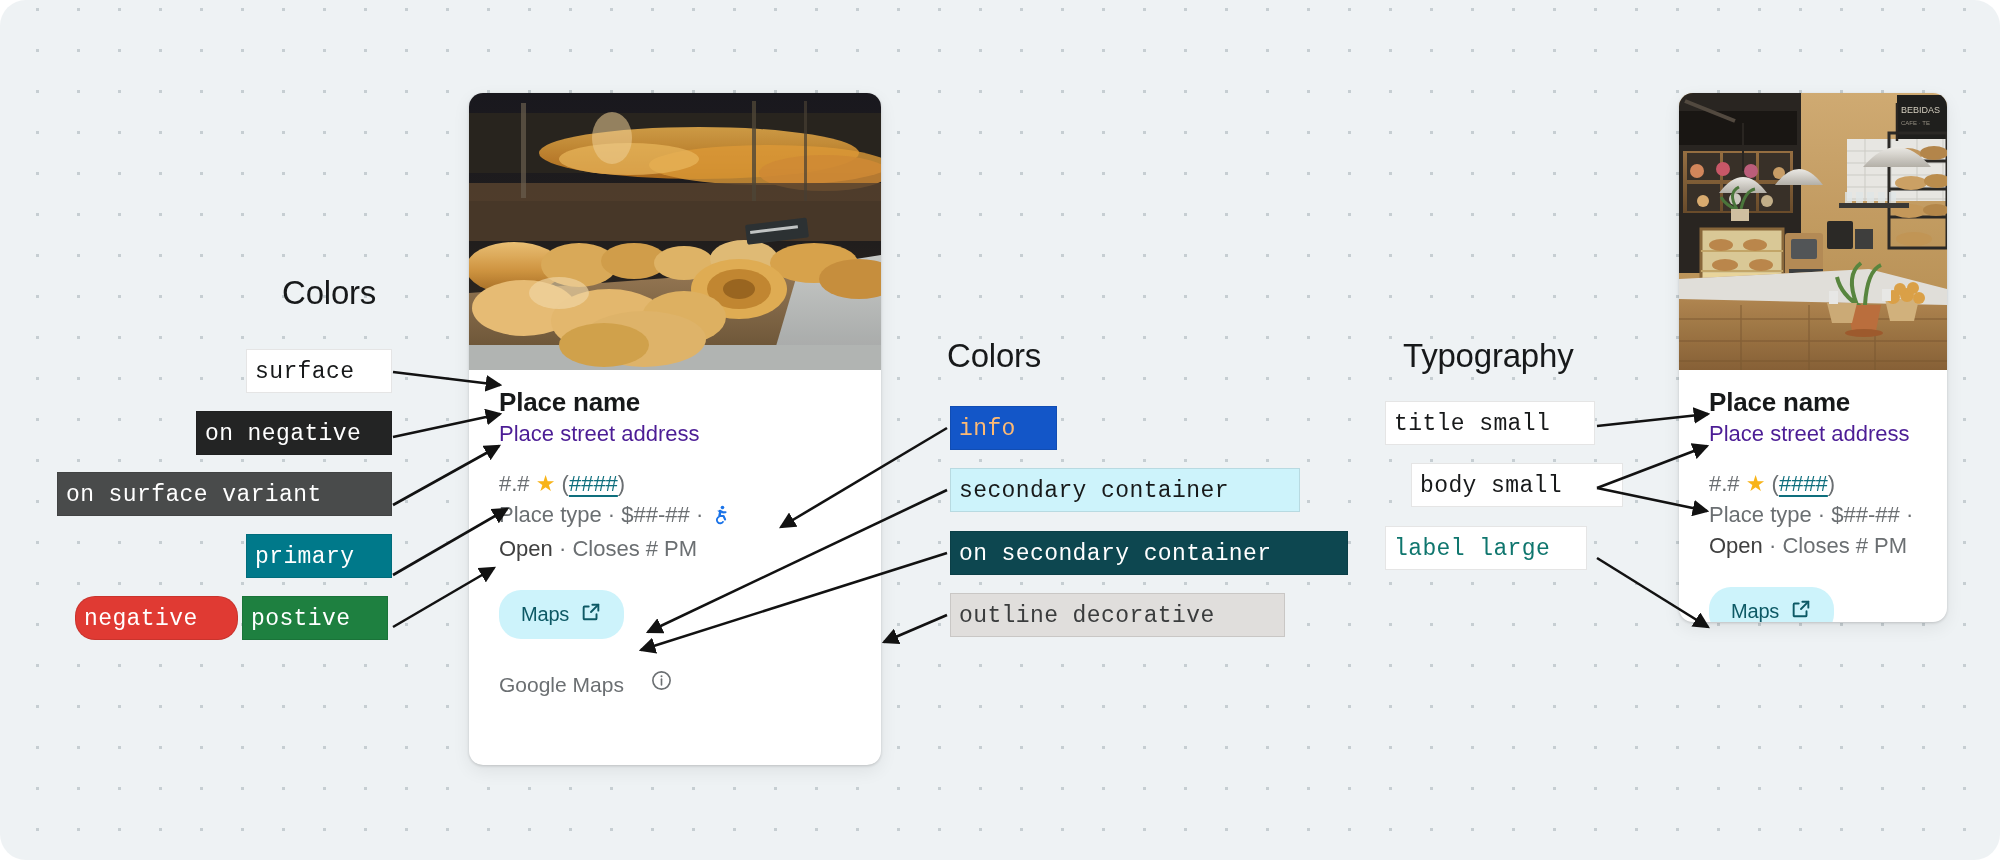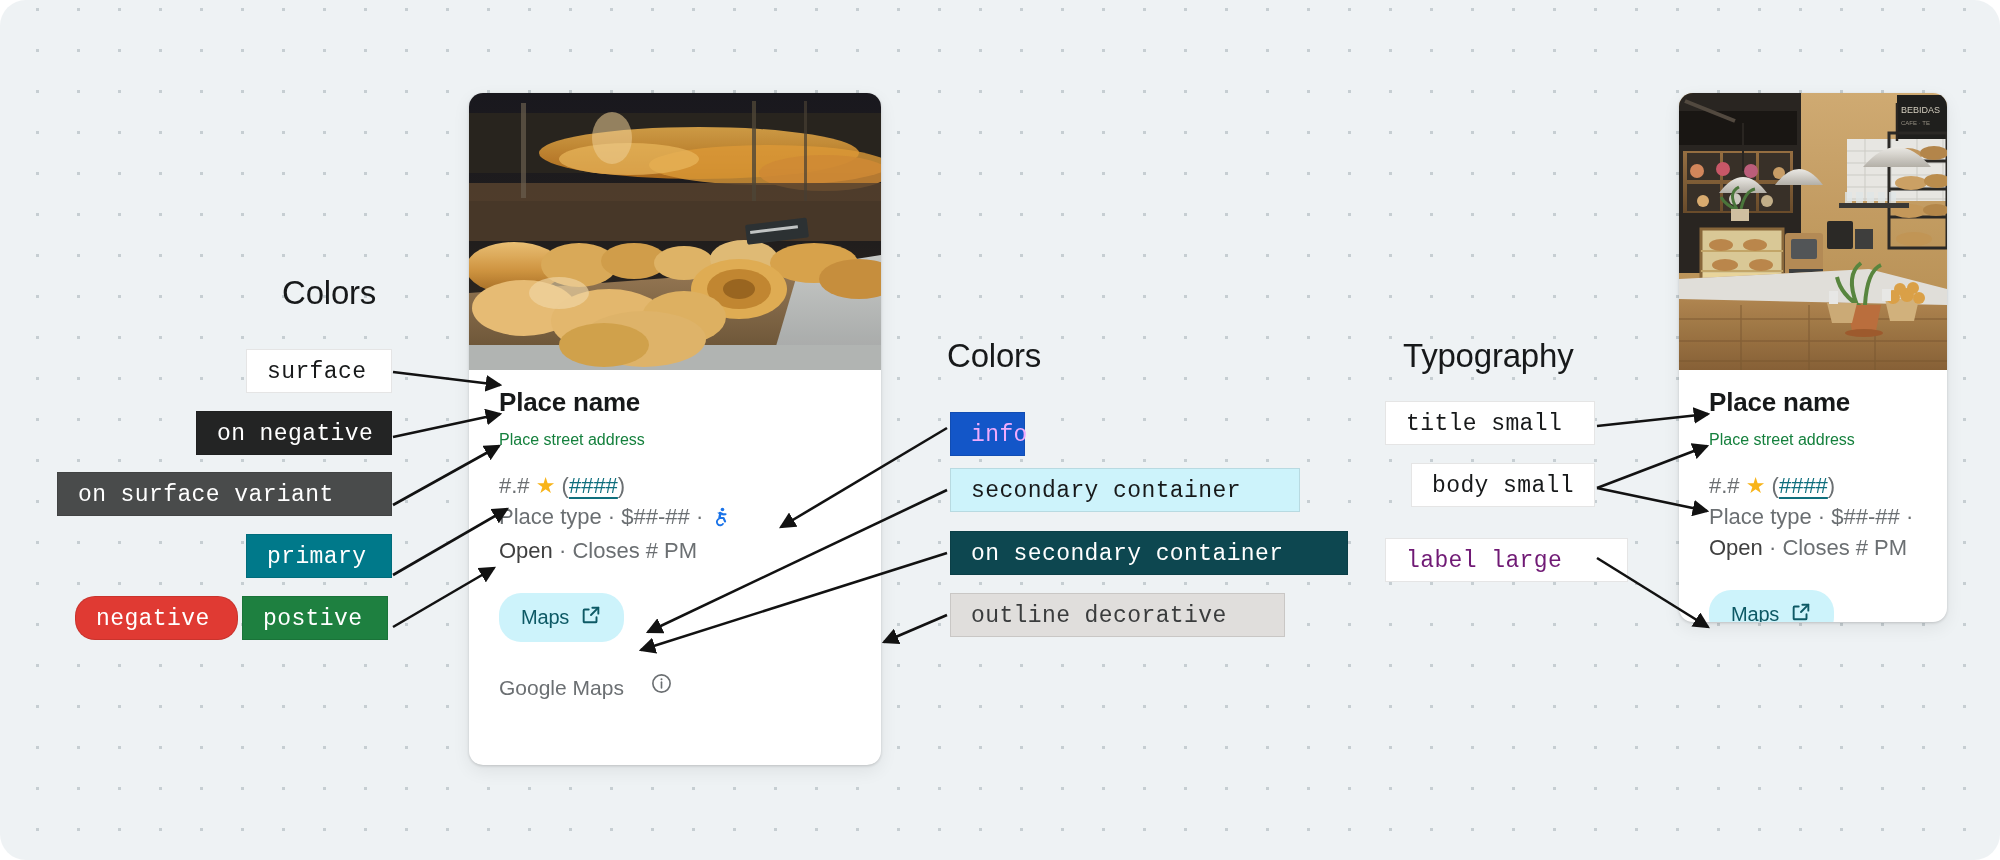--- a/index.html
+++ b/index.html
@@ -35,21 +35,21 @@
 
   
   .chip {
     position: absolute;
     box-sizing: border-box;
     height: 44px;
     line-height: 44px;
     font-family: "Liberation Mono", monospace;
     font-size: 23px;
     letter-spacing: 0.4px;
-    padding: 0 20px;
+    padding: 0 8px;
     white-space: nowrap;
     border: 1px solid rgba(0,0,0,0.10);
   }
 
   
   .card {
     position: absolute;
     background: #ffffff;
     border-radius: 14px;
     box-shadow: 0 1px 3px rgba(0,0,0,0.16), 0 6px 18px rgba(0,0,0,0.07);
@@ -66,24 +66,24 @@
   }
   .place-name {
     font-size: 26px;
     font-weight: 700;
     color: #17191a;
     letter-spacing: -0.2px;
     line-height: 1.12;
     white-space: nowrap;
   }
   .place-addr {
-    font-size: 16px;
-    color: #15803d;
+    font-size: 22px;
+    color: #4c1d95;
     line-height: 1.3;
-    margin-top: 13px;
+    margin-top: 3px;
     white-space: nowrap;
   }
   .meta-block {
     margin-top: 19px;
   }
   .meta-row {
     font-size: 22px;
     color: #6b6f72;
     line-height: 1.42;
     white-space: nowrap;
@@ -466,40 +466,40 @@
   <div class="chip" style="left:246px; top:534px; width:146px; background:#00798a; color:#ffffff;">
     <span>primary</span>
   </div>
   <div class="chip" style="left:75px; top:596px; width:163px; background:#e03a33; color:#ffffff;border-radius:20px;">
     <span>negative</span>
   </div>
   <div class="chip" style="left:242px; top:596px; width:146px; background:#1e8040; color:#ffffff;">
     <span>postive</span>
   </div>
 
-  <div class="chip" style="left:950px; top:406px; width:75px; background:#1356c8; color:#f0abfc;margin-top:6px;">
+  <div class="chip" style="left:950px; top:406px; width:107px; background:#1356c8; color:#fdba74;">
     <span>info</span>
   </div>
   <div class="chip" style="left:950px; top:468px; width:350px; background:#cdf3fb; color:#17191a;">
     <span>secondary container</span>
   </div>
   <div class="chip" style="left:950px; top:531px; width:398px; background:#0d4750; color:#ffffff;">
     <span>on secondary container</span>
   </div>
   <div class="chip" style="left:950px; top:593px; width:335px; background:#e0dedc; color:#3a3c3d;">
     <span>outline decorative</span>
   </div>
 
   <div class="chip" style="left:1385px; top:401px; width:210px; background:#ffffff; color:#17191a;">
     <span>title small</span>
   </div>
-  <div class="chip" style="left:1411px; top:463px; width:184px; background:#ffffff; color:#17191a;">
+  <div class="chip" style="left:1411px; top:463px; width:212px; background:#ffffff; color:#17191a;">
     <span>body small</span>
   </div>
-  <div class="chip" style="left:1385px; top:526px; width:243px; background:#ffffff; color:#701a75;margin-top:12px;">
+  <div class="chip" style="left:1385px; top:526px; width:202px; background:#ffffff; color:#0f766e;">
     <span>label large</span>
   </div>
 
   <svg id="arrows">
     <defs>
       <marker id="ah" viewBox="0 0 10 10" refX="8.6" refY="5" markerWidth="6.4" markerHeight="6.4" orient="auto-start-reverse">
         <path d="M 0 0 L 10 5 L 0 10 z" fill="#121212"></path>
       </marker>
     </defs>
     <g stroke="#121212" stroke-width="2.6" fill="none" marker-end="url(#ah)">

